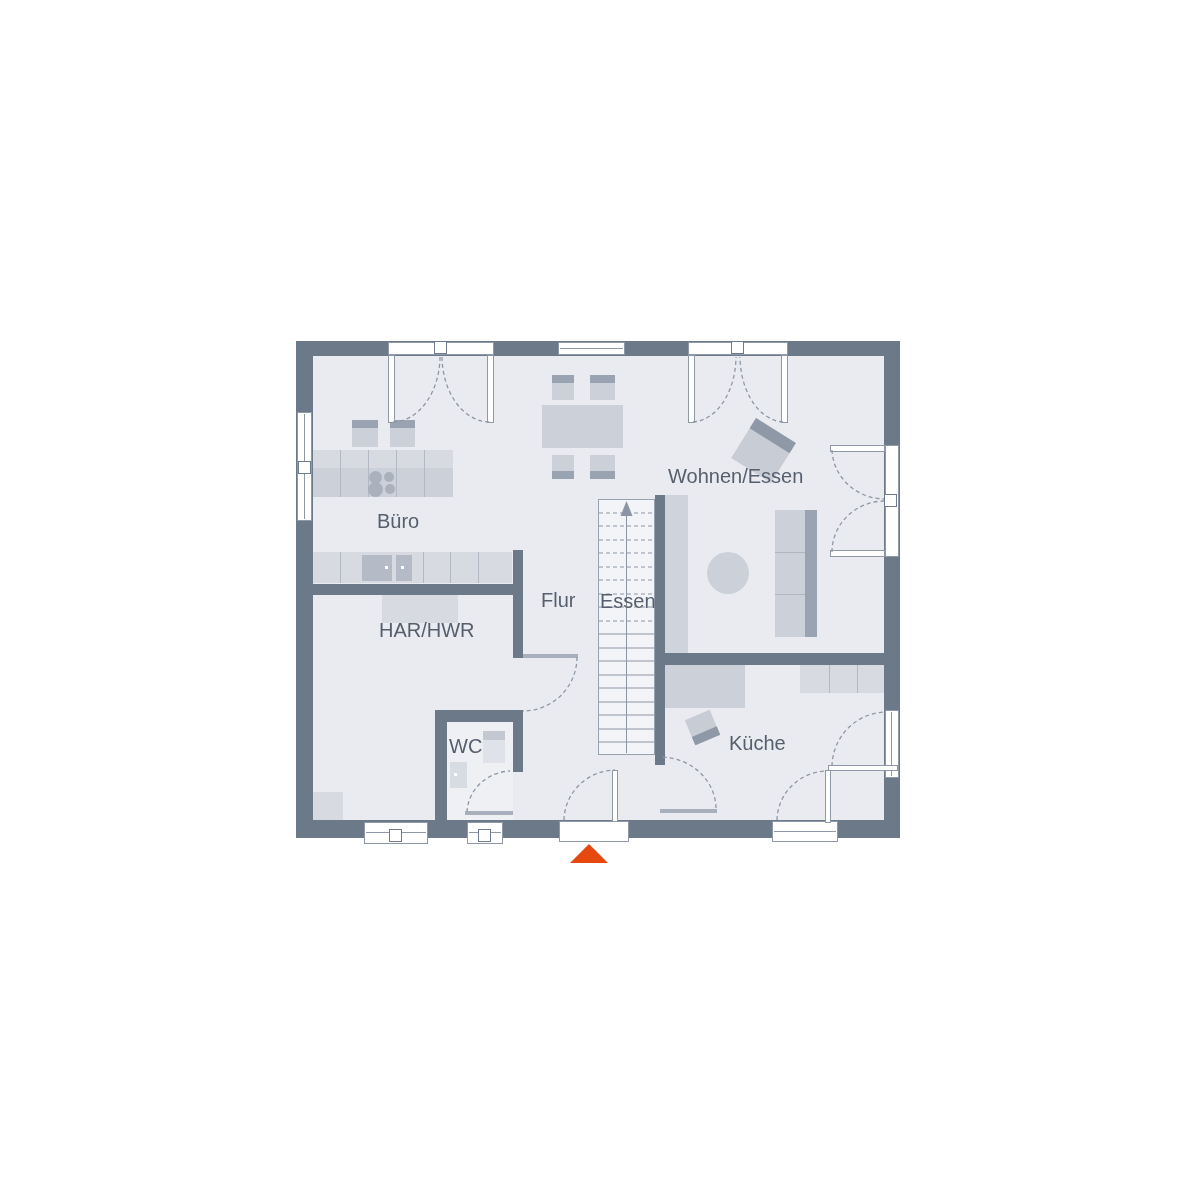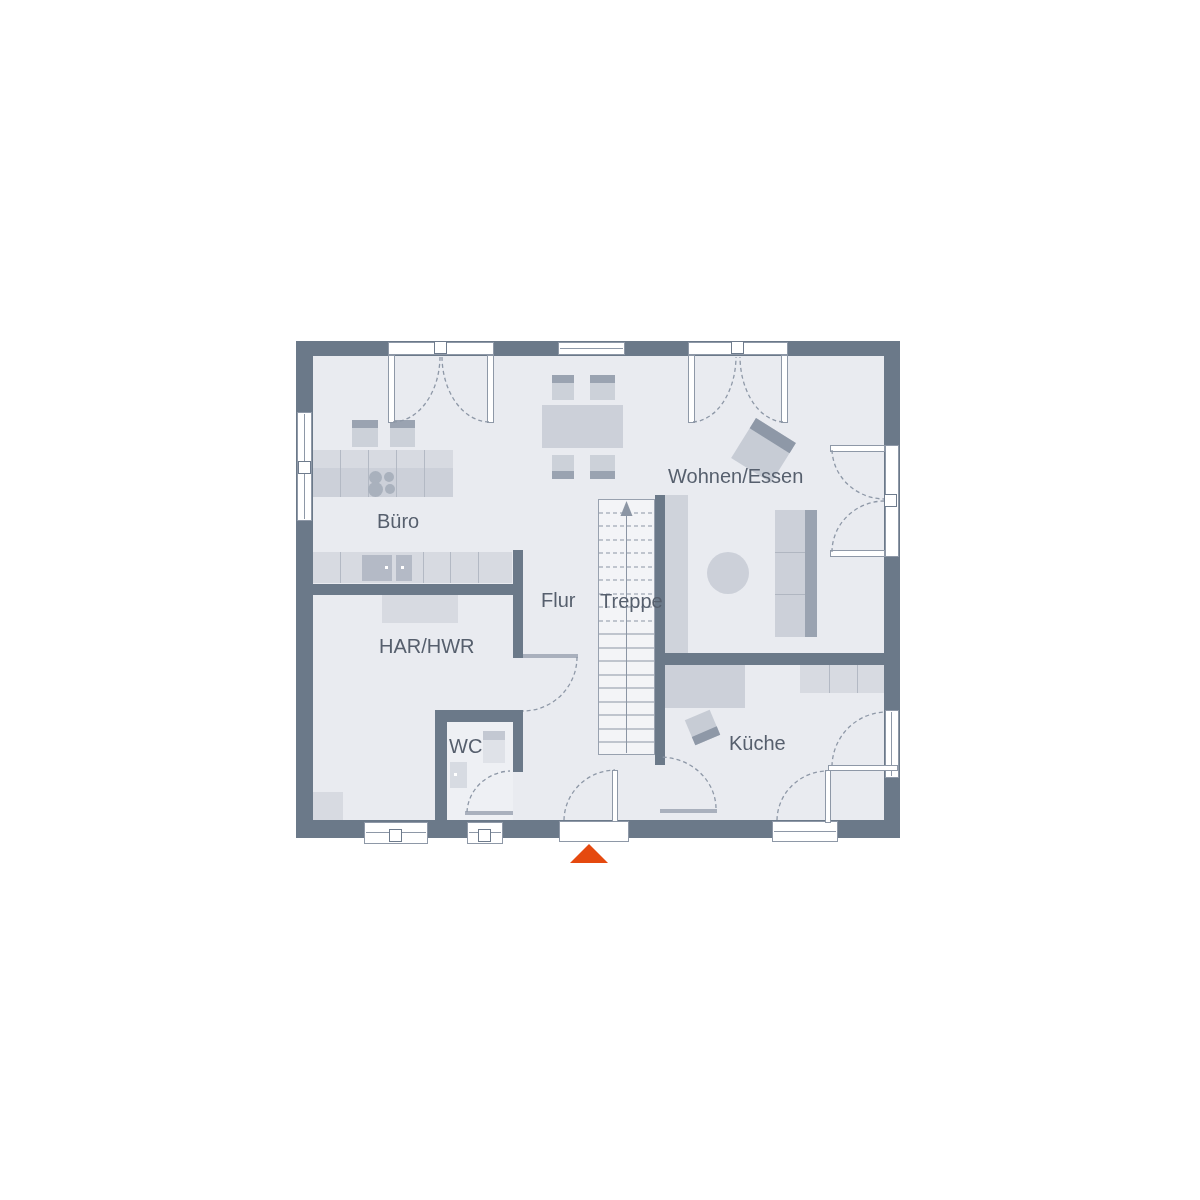--- a/index.html
+++ b/index.html
@@ -187,20 +187,20 @@
         <line x1="599" y1="729" x2="654" y2="729"></line>
       <line x1="599" y1="742" x2="654" y2="742"></line>
       <line x1="626.5" y1="753" x2="626.5" y2="514"></line>
     </g>
     <polygon points="626.5,501 620.5,516 632.5,516" fill="#8b95a4"></polygon>
   </svg>
 
   <div class="rlabel" style="left:377px;top:511px;">Büro</div>
   <div class="rlabel" style="left:660px;top:466px;margin-left:8px;">Wohnen/Essen</div>
   <div class="rlabel" style="left:541px;top:590px;">Flur</div>
-  <div class="rlabel" style="left:600px;top:591px;">Treppe</div>
-  <div class="rlabel" style="left:379px;top:636px;">HAR/HWR</div>
+  <div class="rlabel" style="left:600px;top:591px;">Essen</div>
+  <div class="rlabel" style="left:379px;top:620px;">HAR/HWR</div>
   <div class="rlabel" style="left:449px;top:736px;">WC</div>
   <div class="rlabel" style="left:729px;top:733px;">Küche</div>
 
   <div class="abs entrance" style="left:570px;top:844px;"></div>
 
 </div>
 
 </body></html>

